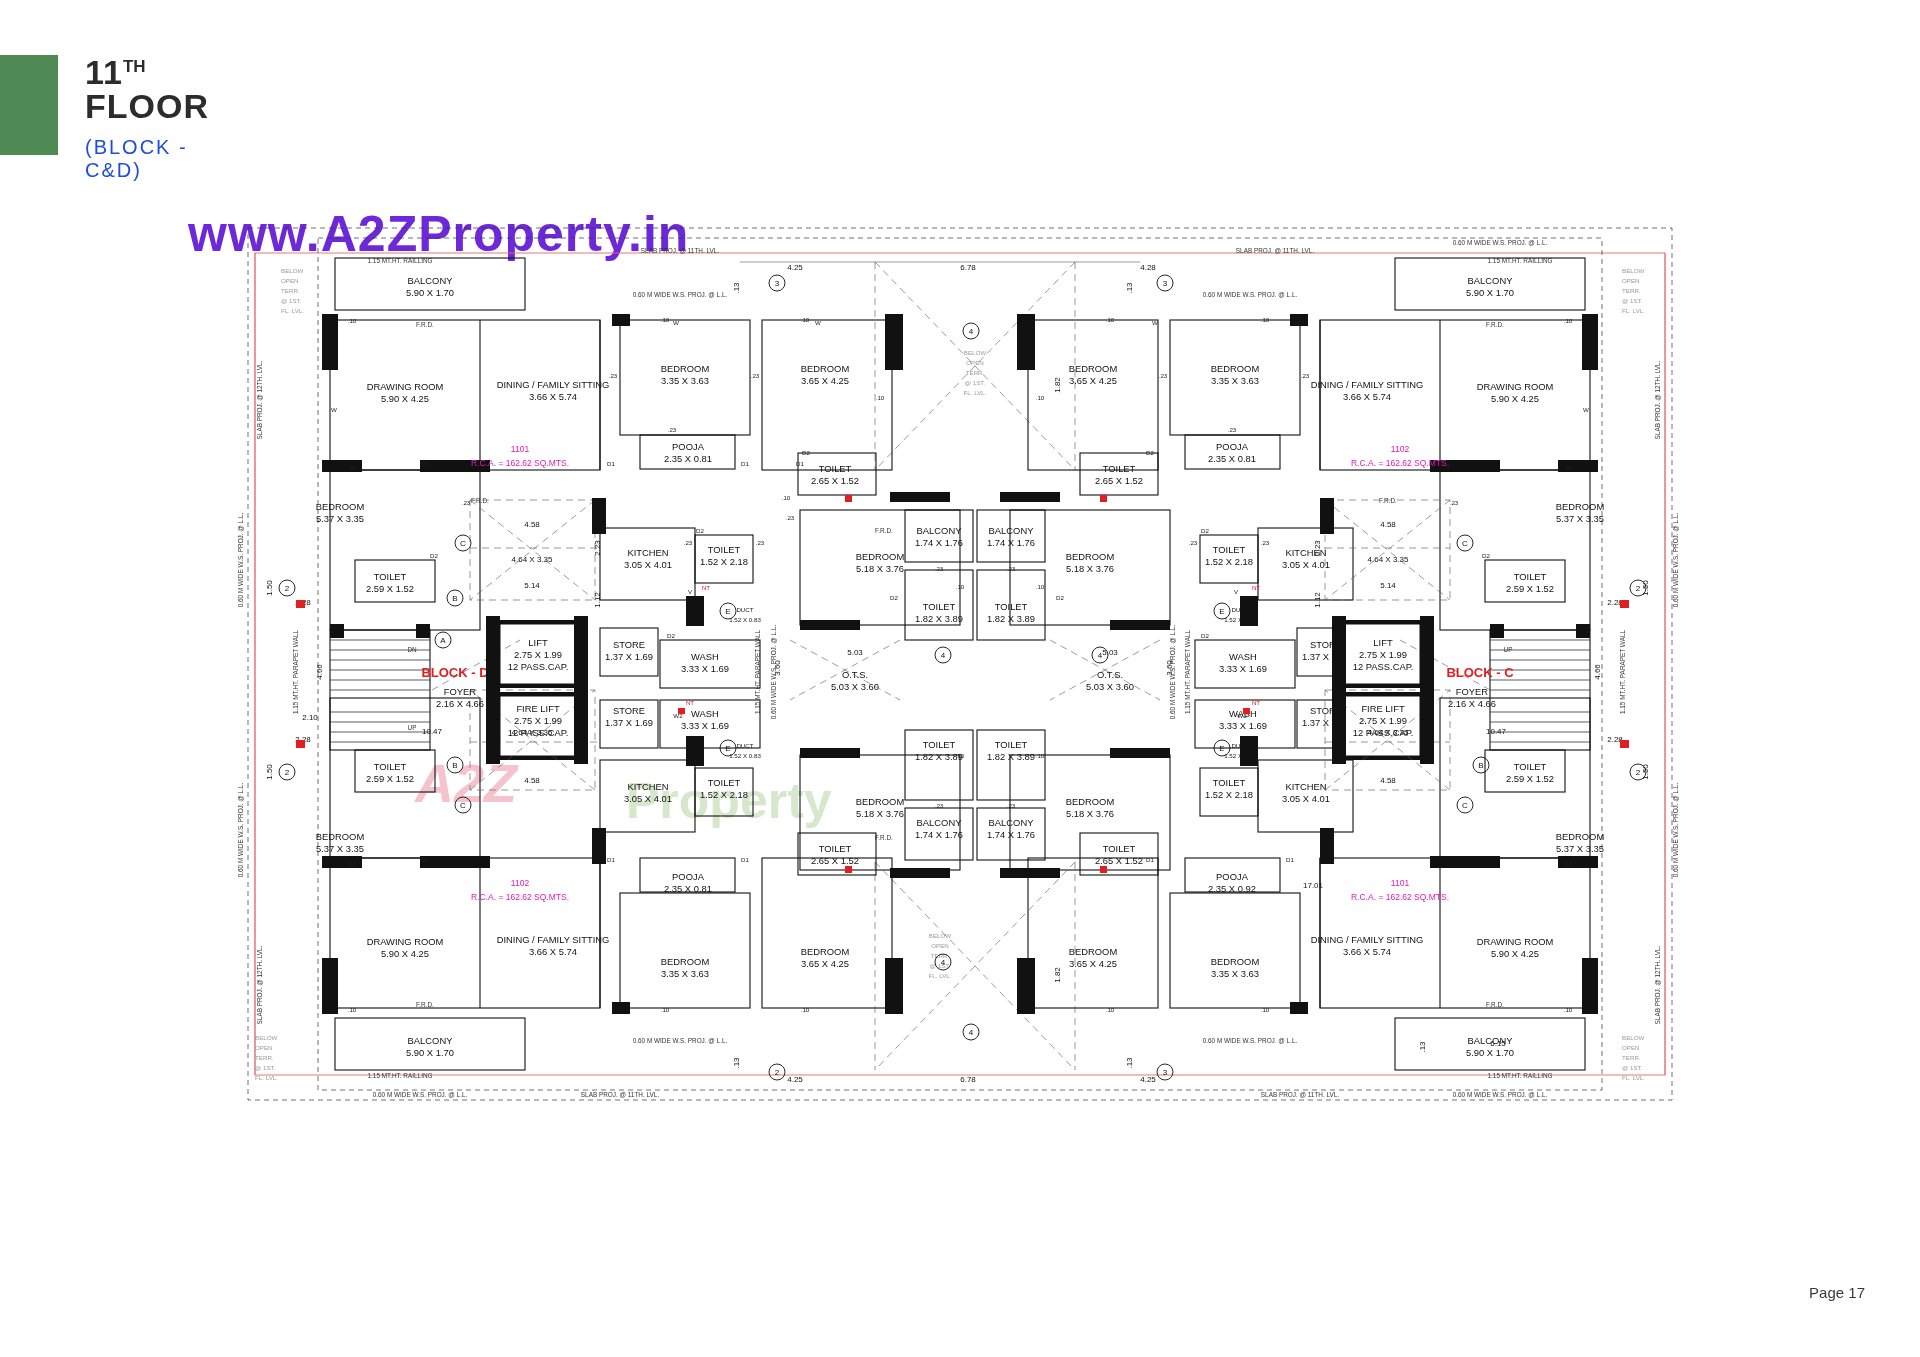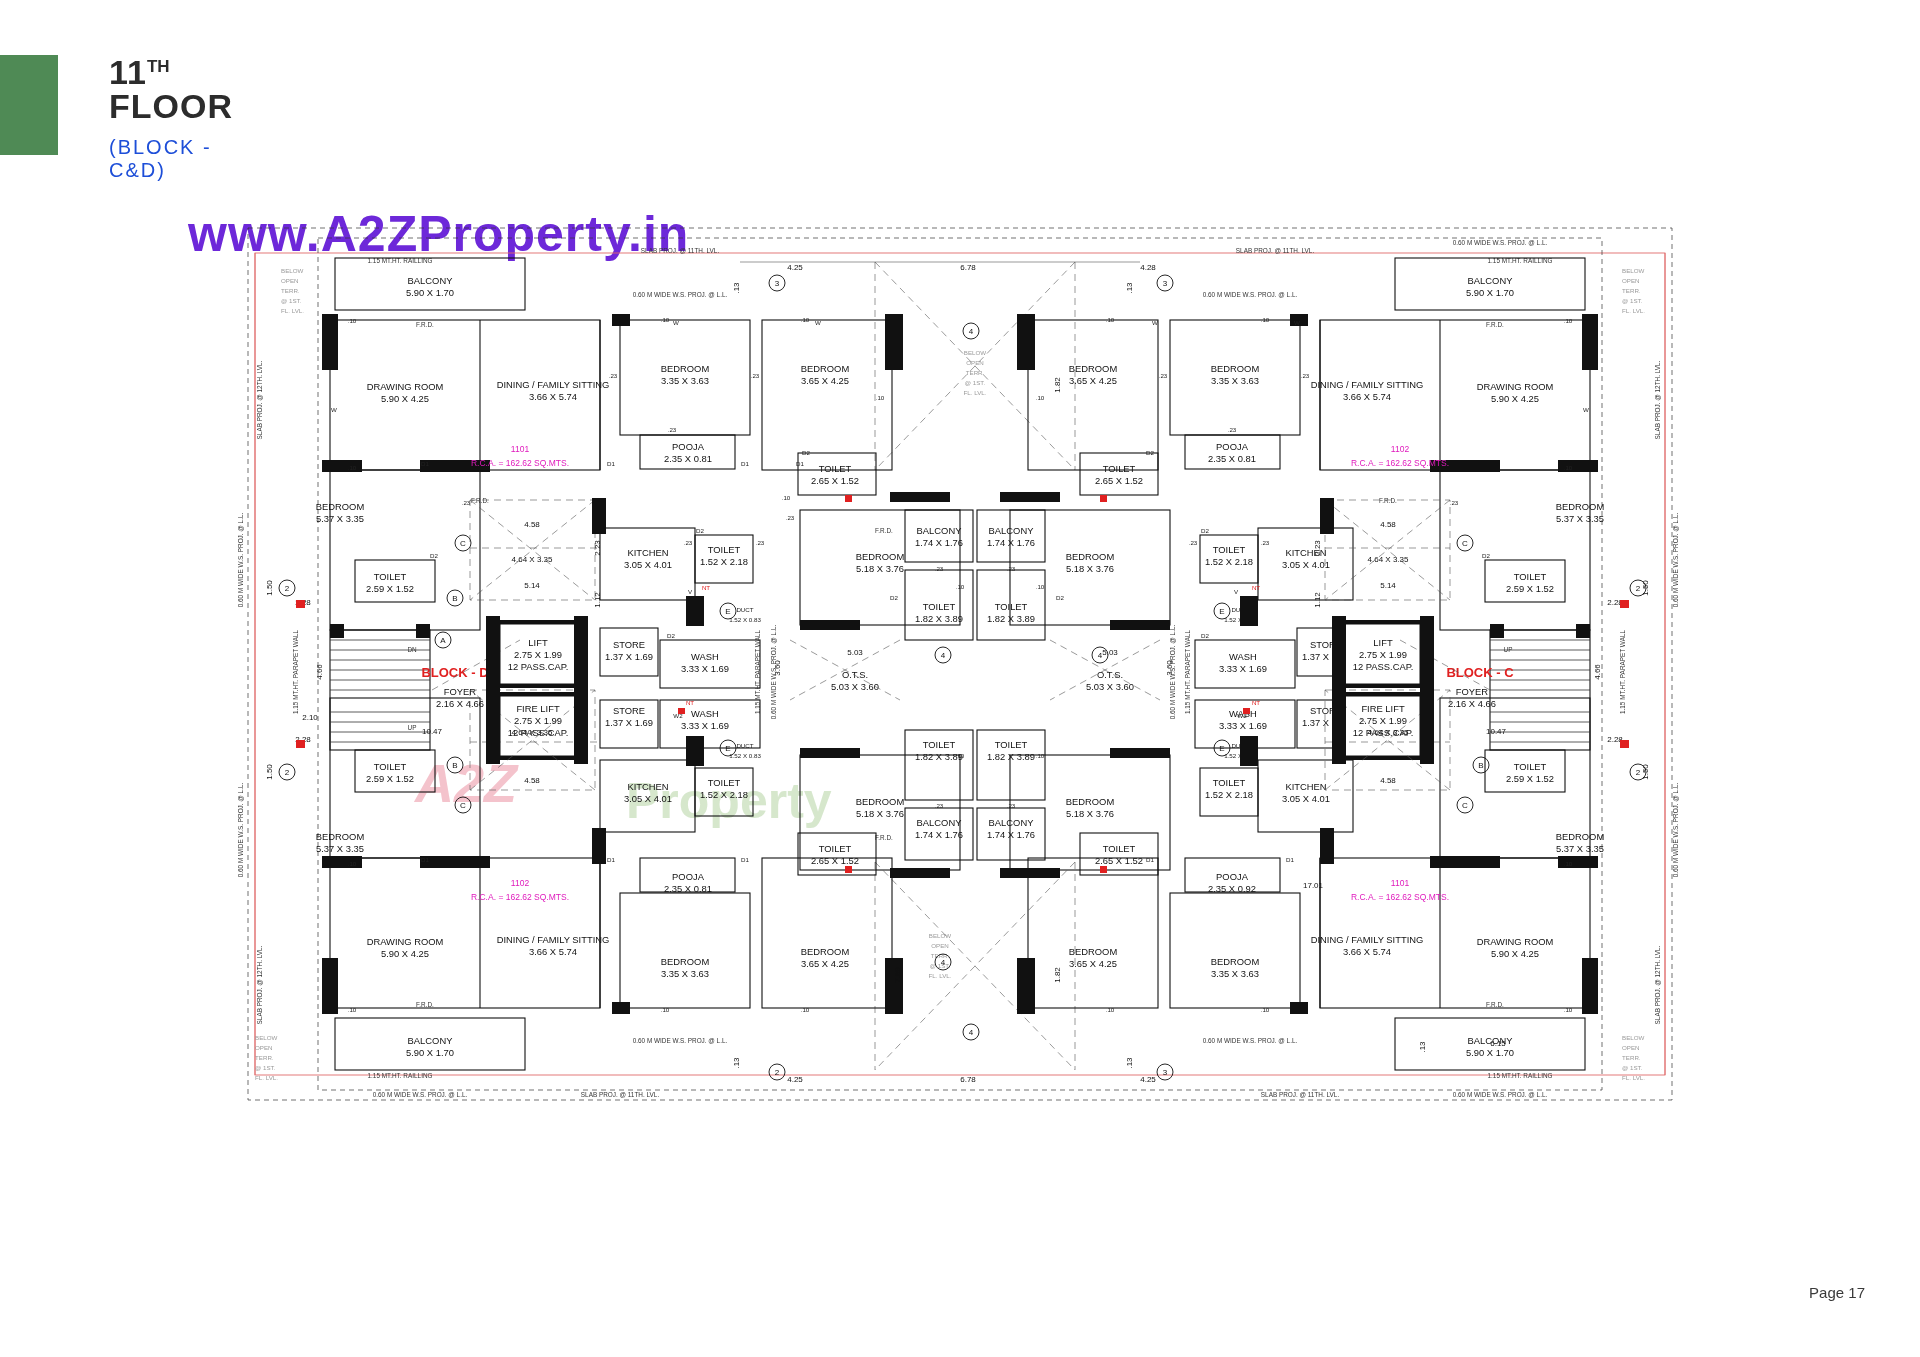--- a/index.html
+++ b/index.html
@@ -11,21 +11,21 @@
     position:relative;
     overflow:hidden;
   }
 
   
   #header { position:absolute; left:0; top:55px; height:100px; }
   #header-swatch {
     position:absolute; left:0; top:0; width:58px; height:100px;
     background:#4f8a55;
   }
-  #header-text { position:absolute; left:85px; top:0;margin-left:24px; }
+  #header-text { position:absolute; left:85px; top:0; }
   #floor-title {
     font-size:34px; font-weight:bold; letter-spacing:1px;
     color:#2c2c2c; line-height:1;
   }
   #floor-title sup { font-size:17px; vertical-align:super; letter-spacing:0; }
   #block-sub {
     font-size:20px; color:#1d4ed8; letter-spacing:2px;
     margin-top:13px; font-weight:300;
   }
 

